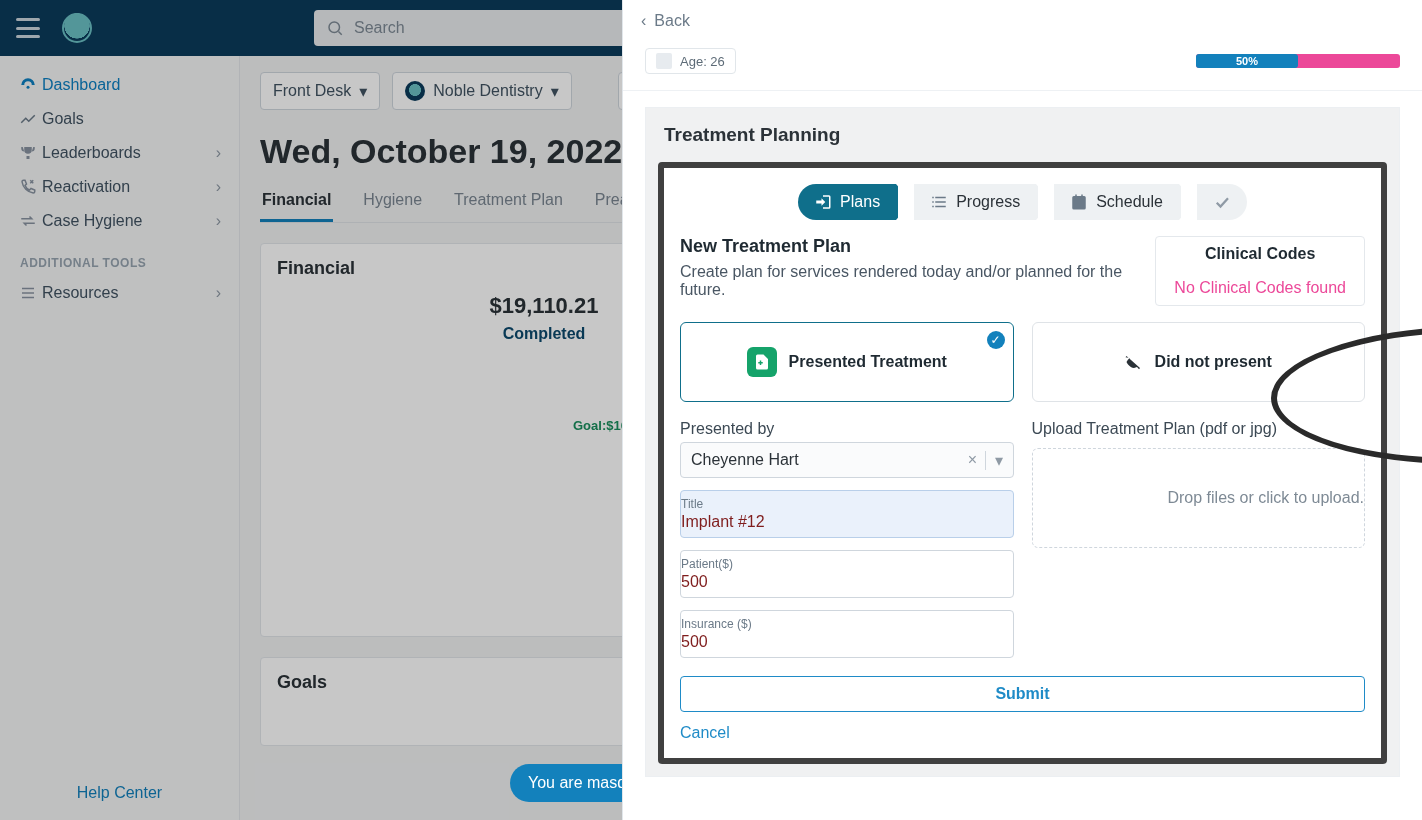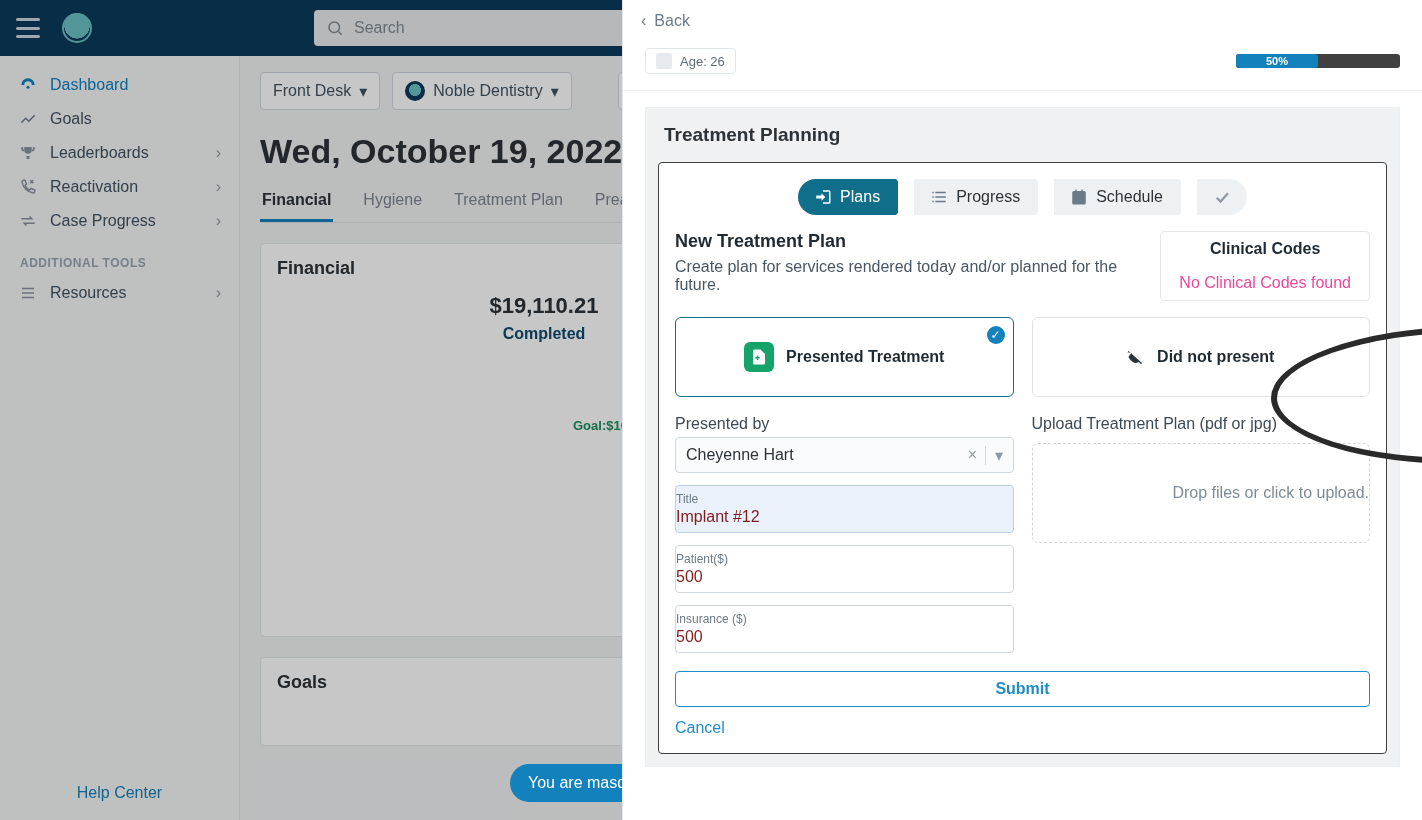--- a/index.html
+++ b/index.html
@@ -25,21 +25,21 @@
   .topbar{position:absolute;left:0;right:0;top:0;height:56px;background:var(--navy);display:flex;align-items:center;padding:0 16px;gap:16px}
   .hamburger{width:24px;height:20px;display:flex;flex-direction:column;justify-content:space-between;cursor:pointer}
   .hamburger span{display:block;height:3px;background:#cbd6de;border-radius:2px}
   .logo{width:42px;height:42px;border-radius:50%;background:radial-gradient(circle at 50% 45%, #6bc0c5 0 40%, #0b3b5c 41% 100%);position:relative}
   .logo::after{content:"";position:absolute;left:6px;right:6px;top:6px;bottom:6px;border-radius:50%;border:2px solid #6bc0c5}
   .search{flex:1;max-width:780px;margin-left:200px}
   .search .box{background:#e9ecef;border-radius:4px;height:36px;display:flex;align-items:center;padding:0 12px;gap:10px;color:#7e8a95}
   
   .sidebar{position:absolute;left:0;top:56px;width:240px;bottom:0;background:var(--sidebar-bg);border-right:1px solid #e3e6ea;display:flex;flex-direction:column}
   .nav{padding:12px 8px 0 8px}
-  .nav a{display:flex;align-items:center;gap:12px;padding:8px 10px;border-radius:6px;color:#415362;text-decoration:none;font-size:16px}
+  .nav a{display:flex;align-items:center;gap:4px;padding:8px 10px;border-radius:6px;color:#415362;text-decoration:none;font-size:16px}
   .nav a .chev{margin-left:auto;color:#8f9aa5}
   .nav a.active{color:#0d80c2}
   .nav a .ic{width:20px;display:flex;align-items:center;justify-content:center}
   .nav .label{color:#97a4b0;font-weight:700;font-size:12px;letter-spacing:.5px;padding:18px 12px 6px}
   .help{margin-top:auto;text-align:center;padding:18px;color:#1381bc;font-size:16px}
   
   .main{position:absolute;left:240px;right:0;top:56px;bottom:0;background:var(--page-bg);padding:16px 20px;overflow:hidden}
   .toolbar{display:flex;gap:12px}
   .pill{height:38px;border:1px solid #cfd6dd;background:#fff;border-radius:4px;display:flex;align-items:center;padding:0 12px;color:#415362;gap:8px}
   .dot-logo{width:20px;height:20px;border-radius:50%;background:radial-gradient(circle at 50% 45%, #6bc0c5 0 40%, #0b3b5c 41% 100%)}
@@ -73,27 +73,27 @@
   
   .masq{position:absolute;left:510px;bottom:18px;background:#1381bc;color:#fff;border-radius:22px;padding:10px 18px;font-size:16px;z-index:3}
   
   .overlay{position:absolute;inset:0;background:rgba(0,0,0,.22);z-index:2}
   .panel{position:absolute;right:0;top:0;bottom:0;width:800px;background:#fff;z-index:3;display:flex;flex-direction:column;border-left:1px solid #e1e6ea}
   .panel .back{display:flex;align-items:center;gap:8px;color:#6b7a88;padding:12px 18px;cursor:pointer}
   .panel .header{display:flex;align-items:center;gap:14px;padding:6px 22px 16px;border-bottom:1px solid #eef1f4}
   .panel .name{font-size:26px;font-weight:800;color:#1f2a32}
   .age{display:flex;align-items:center;gap:8px;border:1px solid #e1e6ea;border-radius:4px;padding:4px 10px;color:#5d6b77;font-size:13px}
   .age .ic{width:16px;height:16px;background:#e7ebef;border-radius:2px;display:inline-block}
-  .prog{margin-left:auto;width:164px;height:14px;background:#404040;border-radius:3px;position:relative}
+  .prog{margin-left:auto;width:204px;height:14px;background:#ec4899;border-radius:3px;position:relative}
   .prog .fill{position:absolute;left:0;top:0;bottom:0;width:50%;background:#1381bc;border-radius:3px}
   .prog .txt{position:absolute;left:0;right:50%;top:0;bottom:0;display:flex;align-items:center;justify-content:center;color:#fff;font-size:11px;font-weight:700}
   .panel .body{padding:16px 22px;overflow:auto}
   .tp{background:#f0f1f2;border:1px solid #eceff2;border-radius:0}
   .tp h3{margin:0;padding:16px 18px;color:#2b3238;font-size:19px}
-  .tp .inner{background:#fff;border:1px solid #404040;border-radius:4px;margin:0 12px 12px;padding:16px}
+  .tp .inner{background:#fff;border:6px solid #404040;border-radius:4px;margin:0 12px 12px;padding:16px}
   .steps{display:flex;align-items:center;justify-content:center;gap:0;margin-bottom:16px}
   .step{display:flex;align-items:center;gap:8px;height:36px;padding:0 16px;background:#eef1f3;color:#2b3238;position:relative}
   .step.first{background:#0f6f8b;color:#fff;border-top-left-radius:20px;border-bottom-left-radius:20px}
   .step.first::after{content:"";position:absolute;right:-16px;top:0;border-top:18px solid transparent;border-bottom:18px solid transparent;border-left:16px solid #0f6f8b}
   .step+.step{margin-left:18px}
   .step:nth-child(2)::before{content:"";position:absolute;left:-16px;top:0;border-top:18px solid transparent;border-bottom:18px solid transparent;border-left:16px solid #fff}
   .step:nth-child(2)::after,.step:nth-child(3)::after{content:"";position:absolute;right:-16px;top:0;border-top:18px solid transparent;border-bottom:18px solid transparent;border-left:16px solid #eef1f3}
   .step:nth-child(3)::before,.step:nth-child(4)::before{content:"";position:absolute;left:-16px;top:0;border-top:18px solid transparent;border-bottom:18px solid transparent;border-left:16px solid #fff}
   .step.last{border-top-right-radius:20px;border-bottom-right-radius:20px;color:#8f9aa5}
   .new-head{display:flex;align-items:flex-start;gap:12px;margin:6px 0 16px}
@@ -186,21 +186,21 @@
         </span>
       <span>Reactivation</span>
       <span class="chev">›</span>
     </a>
     <a href="#">
       <span class="ic">
           <svg class="svg-ic" viewBox="0 0 24 24" fill="none" stroke="#8893a0" stroke-width="2">
             <path d="M3 9h14l-3-3M21 15H7l3 3"></path>
           </svg>
         </span>
-      <span>Case Progress</span>
+      <span>Case Hygiene</span>
       <span class="chev">›</span>
     </a>
     <div class="label">ADDITIONAL TOOLS</div>
     <a href="#">
       <span class="ic">
           <svg class="svg-ic" viewBox="0 0 24 24" fill="none" stroke="#8893a0" stroke-width="2">
             <line x1="4" y1="6" x2="20" y2="6"></line>
             <line x1="4" y1="12" x2="20" y2="12"></line>
             <line x1="4" y1="18" x2="20" y2="18"></line>
           </svg>

